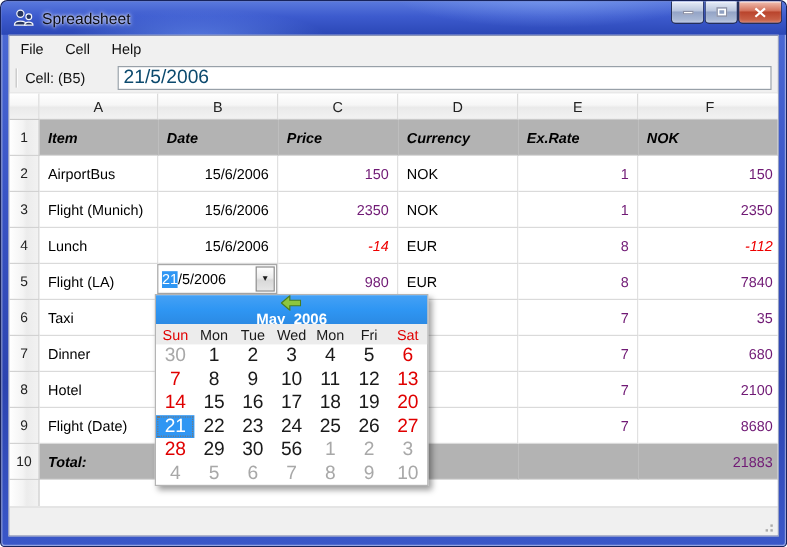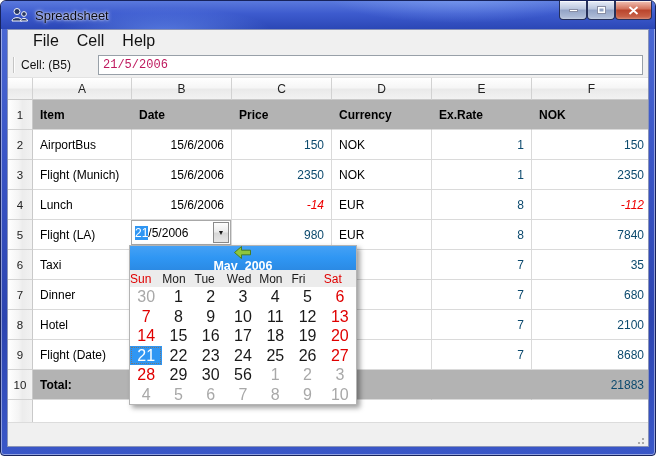--- a/index.html
+++ b/index.html
@@ -31,44 +31,44 @@
   .btn-min { left:558px; width:28px; background:linear-gradient(180deg,#e9eef9 0%,#b9c5dd 45%,#93a3c6 50%,#b2c0da 100%); }
   .btn-max { left:586px; width:28px; background:linear-gradient(180deg,#e9eef9 0%,#b9c5dd 45%,#93a3c6 50%,#b2c0da 100%); }
   .btn-close { left:614px; width:37px; background:linear-gradient(180deg,#f2c3b6 0%,#d2705a 45%,#b9442c 50%,#cd6a50 100%); }
   .glyph-min { width:9px; height:3px; background:#fff; border:1px solid rgba(40,50,90,.55); }
   .glyph-max { width:9px; height:8px; border:1px solid rgba(40,50,90,.55); background:#fff;
                box-shadow:inset 0 0 0 1.5px #fff, inset 0 0 0 3px #8fa0c2; }
 
   
   .client { position:absolute; left:6px; top:28px; right:6px; bottom:8px; background:#f0f0f0;
             display:flex; flex-direction:column; border:1px solid #8a94b8; }
-  .menubar { height:22px; display:flex; align-items:center; padding-left:16px; background:#f0f0f0; font-size:16px; color:#111; }
+  .menubar { height:22px; display:flex; align-items:center; padding-left:0; background:#f0f0f0; font-size:12px; color:#111; }
   .menu-item { padding:3px 9px; }
   .toolbar { height:26px; display:flex; align-items:center; background:#f0f0f0; border-bottom:1px solid #e3e3e3; }
   .tb-sep { width:1px; height:16px; border-left:1px solid #c4c4c4; border-right:1px solid #fcfcfc; margin:0 6px 0 5px; }
   .tb-label { font-size:12px; color:#111; white-space:pre; }
   .tb-input { flex:1; height:20px; margin-left:27px; margin-right:5px; border:1px solid #98a0a8;
-              font-family:Liberation Mono, monospace; font-size:12px; padding:0 4px; color:#be185d; background:#fff; }
+              font-family:Liberation Sans, sans-serif; font-size:16px; padding:0 4px; color:#0c4a6e; background:#fff; }
 
   
   .gridwrap { flex:1; position:relative; background:#fff; overflow:hidden; }
   table.sheet { border-collapse:separate; border-spacing:0; table-layout:fixed; width:644px; }
   .sheet th, .sheet td { overflow:hidden; white-space:nowrap; }
   .colhdr, .corner { height:22px; font-size:12px; font-weight:400; color:#222; text-align:center;
       background:linear-gradient(180deg,#ffffff 0%,#f6f6f6 45%,#eaeaea 55%,#f2f2f2 100%);
       border-right:1px solid #d2d2d2; border-bottom:1px solid #c9c9c9; }
   .rowhdr { height:30px; font-size:11.5px; color:#222; text-align:center;
       background:linear-gradient(90deg,#ffffff 0%,#f4f4f4 45%,#ececec 60%,#f2f2f2 100%);
       border-right:1px solid #c9c9c9; border-bottom:1px solid #d2d2d2; }
   .cell { height:30px; font-size:12px; color:#000; background:#fff; padding:0 7px;
       border-right:1px solid #dadada; border-bottom:1px solid #dadada; }
   .cell.right { text-align:right; }
-  .cell.bold  { font-weight:bold; }
+  .cell.bold  { font-weight:bold;font-style:italic; }
   .cell.gray  { background:#b3b3b3; border-right-color:#b3b3b3; }
-  .c-blue { color:#0c4a6e; }
+  .c-blue { color:#701a75; }
   .c-red  { color:#ee0000;font-style:italic; }
   .rowhdr-tail { position:absolute; left:0; top:322px; bottom:0; width:25px;
       background:linear-gradient(90deg,#ffffff 0%,#f4f4f4 45%,#ececec 60%,#f2f2f2 100%);
       border-right:1px solid #c9c9c9; }
 
   
   .statusbar { height:24px; background:#f0f0f0; border-top:1px solid #dcdcdc; position:relative; }
   .grip { position:absolute; right:3px; bottom:3px; width:12px; height:12px; }
 
   
@@ -81,21 +81,21 @@
   .caret { font-size:7px; color:#1a1a1a; line-height:1; }
 
   
   .calendar { position:absolute; left:128px; top:244px; width:228px; height:160px; z-index:6;
       background:#fff; border:1px solid #b4b4b4; box-shadow:3px 3px 5px rgba(0,0,0,.38); display:flex; flex-direction:column; }
   .cal-header { height:24px; background:linear-gradient(180deg,#45a1f5 0%,#2f96f3 50%,#2b8ae4 100%);
       display:flex; align-items:center; justify-content:space-between; padding:0 5px;flex-direction:column; }
   .cal-title { color:#fff; font-weight:bold; font-size:12.5px; white-space:pre; }
   .cal-arrow { width:18px; height:14px; display:flex; align-items:center; }
   .cal-daynames { height:18px; background:#ececec; display:grid; grid-template-columns:repeat(7,1fr);
-      align-items:center; text-align:left; font-size:12px; color:#1a1a1a; }
+      align-items:center; text-align:center; font-size:12px; color:#1a1a1a; }
   .dn.red { color:#e00000; }
   .cal-grid { flex:1; display:grid; grid-template-columns:repeat(7,1fr); grid-auto-rows:19.5px;
       text-align:center; font-size:16px; color:#1a1a1a; align-items:center; }
   .day { height:19.5px; line-height:19.5px; }
   .day.red { color:#e00000; }
   .day.muted { color:#a8a8a8; }
   .day.selected { background:#2f96f3; color:#fff; outline:1px dotted #777; outline-offset:-2px; }
 </style>
 </head>
 <body>

